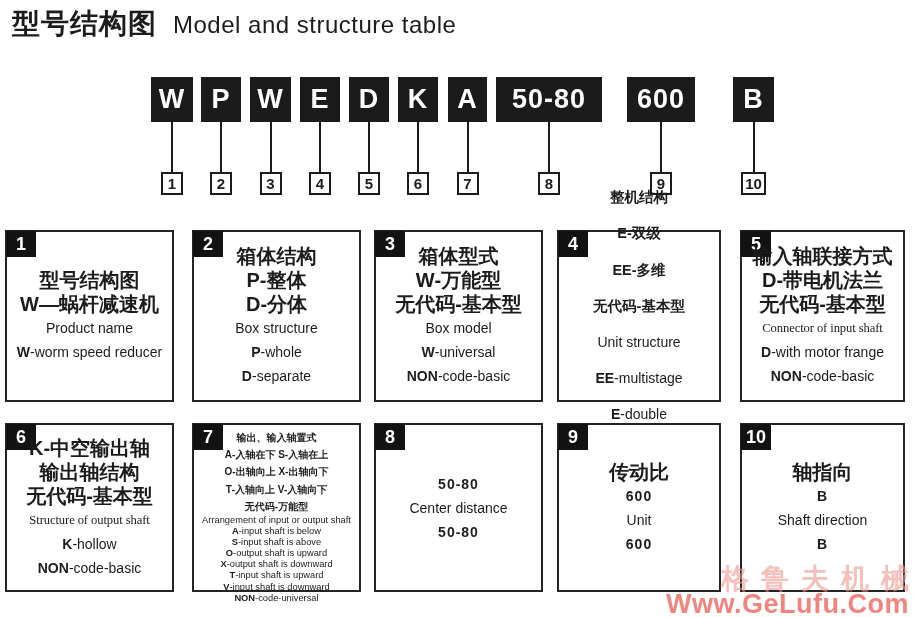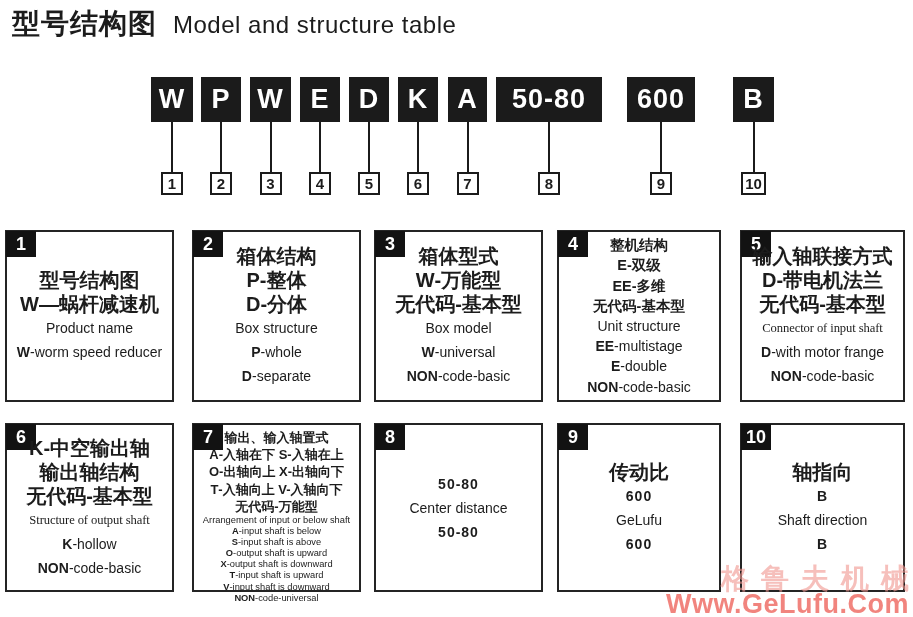--- a/index.html
+++ b/index.html
@@ -36,25 +36,25 @@
   }
   .dbox .content{
     position:absolute;left:2px;right:2px;top:0;bottom:0;
     display:flex;flex-direction:column;justify-content:center;
     text-align:center;
   }
   .dbox .line{font-size:14px;line-height:24px;white-space:nowrap;}
   .dbox .line.zh{font-weight:bold;font-size:20px;}
   .dbox .line.val{font-weight:bold;letter-spacing:1px;}
   .dbox .line.fit{font-size:12.6px;letter-spacing:-0.1px;font-family:Liberation Serif, serif;}
-  .dbox.dense .line{line-height:20.2px;}
+  .dbox.dense .line{line-height:20.2px;margin-top:16px;}
   .dbox.dense .line.zh{font-size:14.5px;}
   .dbox.compact .content{justify-content:flex-start;padding-top:4px;}
   .dbox.compact .line{line-height:17.2px;font-size:12.5px;}
-  .dbox.compact .line.zh{font-size:13px;font-weight:bold;}
+  .dbox.compact .line.zh{font-size:10px;font-weight:bold;}
   .dbox.compact .line.small{font-size:9.3px;line-height:11.1px;font-weight:normal;}
 
   
   .watermark{position:absolute;right:4px;text-align:right;pointer-events:none;}
   .wm-brand{
     top:560px;font-size:28px;font-weight:bold;
     letter-spacing:12px;margin-right:-12px;opacity:0.62;white-space:nowrap;
   }
   .wm-url{top:589px;font-size:27px;font-weight:bold;opacity:0.80;white-space:nowrap;letter-spacing:0.5px;}
 </style>
@@ -186,21 +186,21 @@
       </div>
     </div>
     <div class="dbox compact" style="left: 192px; width: 169px; top: 423px; height: 169px;">
       <div class="tag">7</div>
       <div class="content">
         <div class="line zh">输出、输入轴置式</div>
         <div class="line zh"><b>A</b>-入轴在下 S-入轴在上</div>
         <div class="line zh"><b>O</b>-出轴向上 X-出轴向下</div>
         <div class="line zh"><b>T</b>-入轴向上 V-入轴向下</div>
         <div class="line zh">无代码-万能型</div>
-        <div class="line small">Arrangement of input or below shaft</div>
+        <div class="line small">Arrangement of input or output shaft</div>
         <div class="line small"><b>A</b>-input shaft is below</div>
         <div class="line small"><b>S</b>-input shaft is above</div>
         <div class="line small"><b>O</b>-output shaft is upward</div>
         <div class="line small"><b>X</b>-output shaft is downward</div>
         <div class="line small"><b>T</b>-input shaft is upward</div>
         <div class="line small"><b>V</b>-input shaft is downward</div>
         <div class="line small"><b>NON</b>-code-universal</div>
       </div>
     </div>
     <div class="dbox" style="left: 374px; width: 169px; top: 423px; height: 169px;">
@@ -209,21 +209,21 @@
         <div class="line val">50-80</div>
         <div class="line">Center distance</div>
         <div class="line val">50-80</div>
       </div>
     </div>
     <div class="dbox" style="left: 557px; width: 164px; top: 423px; height: 169px;">
       <div class="tag">9</div>
       <div class="content">
         <div class="line zh">传动比</div>
         <div class="line val">600</div>
-        <div class="line">GeLufu</div>
+        <div class="line">Unit</div>
         <div class="line val">600</div>
       </div>
     </div>
     <div class="dbox" style="left: 740px; width: 165px; top: 423px; height: 169px;">
       <div class="tag">10</div>
       <div class="content">
         <div class="line zh">轴指向</div>
         <div class="line val">B</div>
         <div class="line">Shaft direction</div>
         <div class="line val">B</div>

